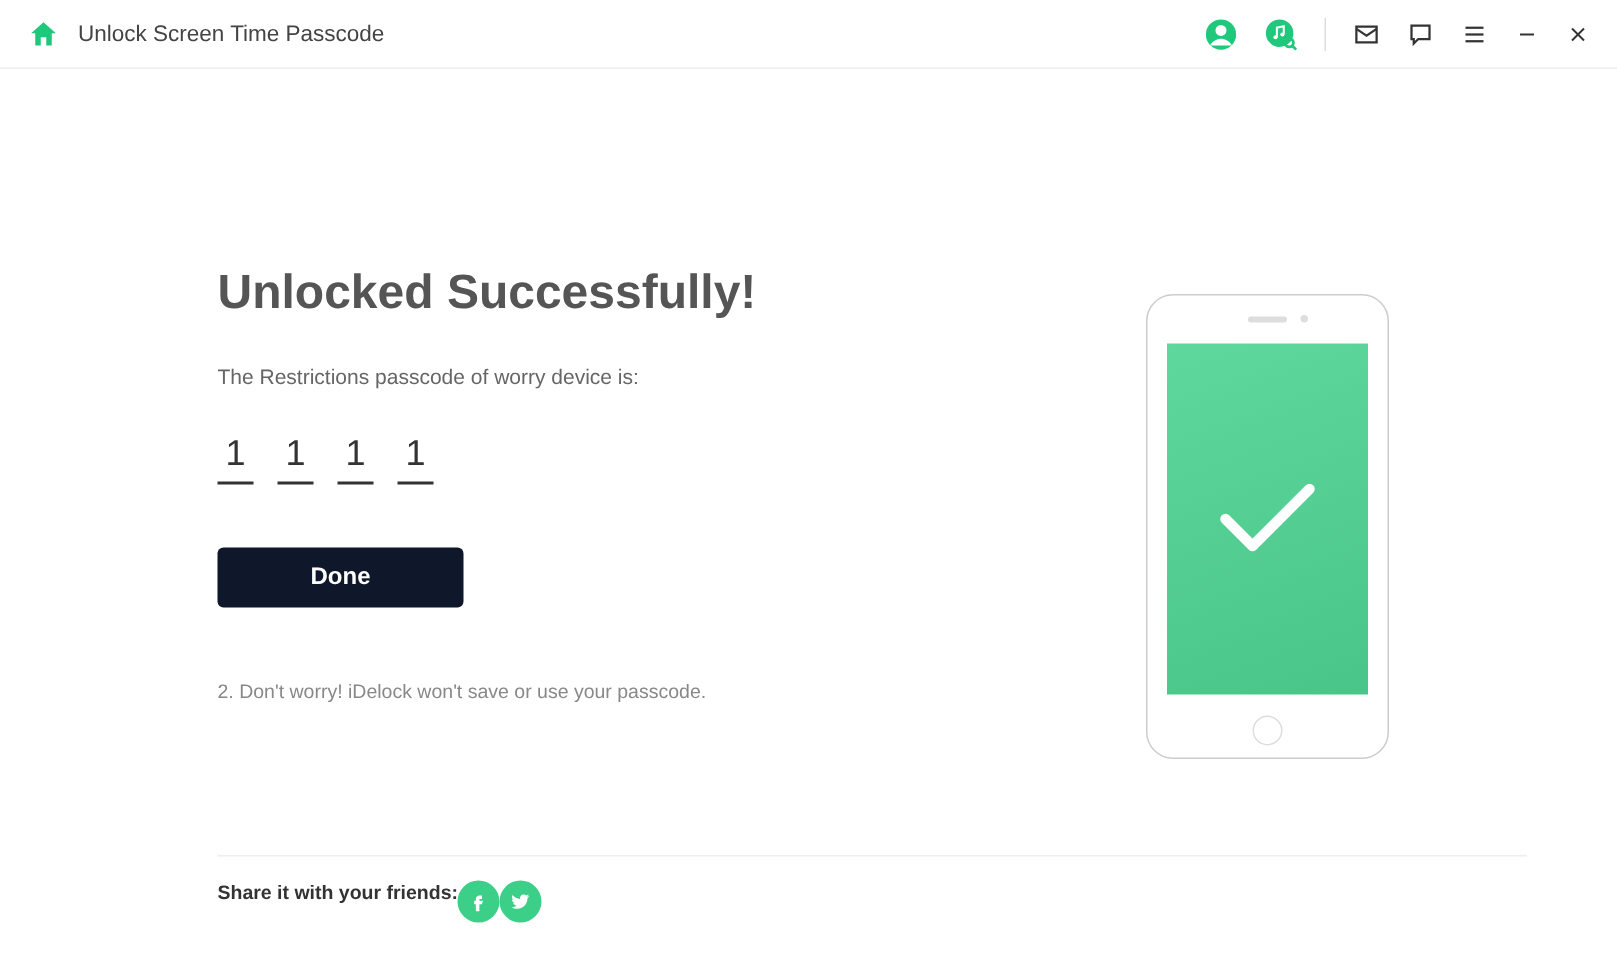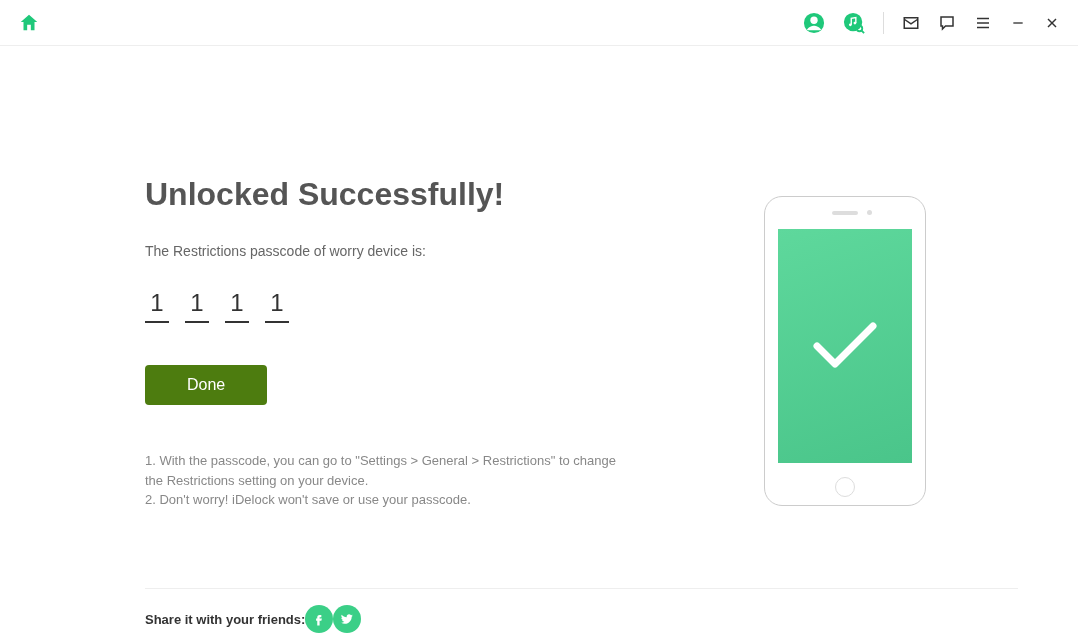--- a/index.html
+++ b/index.html
@@ -72,29 +72,30 @@
   }
   .passcode-digit {
     width: 24px;
     text-align: center;
     font-size: 24px;
     color: #333;
     border-bottom: 2px solid #333;
     padding-bottom: 4px;
   }
   .done-btn {
-    background: #4d7c0f;
+    background: #0f172a;
     color: #fff;
     border: none;
     font-size: 16px;
-    padding: 0 42px;
+    padding: 0 62px;
     height: 40px;
     border-radius: 4px;
     cursor: pointer;
     margin-bottom: 46px;
+    font-weight: bold;
   }
   .note-label {
     color: #ff3b30;
     font-size: 14px;
     margin-bottom: 4px;
   }
   .note-line {
     font-size: 13px;
     color: #888;
     line-height: 1.5;
@@ -144,27 +145,27 @@
   .phone-home {
     position: absolute;
     bottom: 8px;
     width: 20px;
     height: 20px;
     border: 1.5px solid #ddd;
     border-radius: 50%;
   }
   .footer {
     position: absolute;
-    bottom: 4px;
+    bottom: 22px;
     left: 145px;
     right: 60px;
     border-top: 1px solid #eee;
     padding-top: 16px;
     display: flex;
-    align-items: center;
+    align-items: flex-start;
   }
   .share-label {
     font-size: 13px;
     font-weight: 600;
     color: #333;
   }
   .social-btn {
     width: 28px;
     height: 28px;
     border-radius: 50%;
@@ -179,20 +180,21 @@
 </head>
 <body>
 
 <div class="titlebar">
   <div class="titlebar-left">
     <span class="icon-btn">
       <svg width="22" height="22" viewBox="0 0 24 24" fill="#1fc87a">
           <path d="M12 3l9 8h-3v9h-4v-6h-4v6H6v-9H3z"></path>
         </svg>
     </span>
+    <span class="titlebar-title">Unlock Screen Time Passcode</span>
   </div>
   <div class="titlebar-spacer"></div>
   <div class="titlebar-right">
     <span class="icon-btn">
       <svg width="22" height="22" viewBox="0 0 24 24">
           <circle cx="12" cy="12" r="11" fill="#1fc87a"></circle>
           <circle cx="12" cy="9" r="4" fill="#fff"></circle>
           <path d="M4 20c2-4 6-5 8-5s6 1 8 5" fill="#fff"></path>
         </svg>
     </span>
@@ -243,21 +245,20 @@
   <div class="left-col">
     <h1 class="heading">Unlocked Successfully!</h1>
     <p class="subtext">The Restrictions passcode of worry device is:</p>
     <div class="passcode-row">
       <div class="passcode-digit">1</div>
       <div class="passcode-digit">1</div>
       <div class="passcode-digit">1</div>
       <div class="passcode-digit">1</div>
     </div>
     <button class="done-btn">Done</button>
-    <p class="note-line">1. With the passcode, you can go to "Settings &gt; General &gt; Restrictions" to change the Restrictions setting on your device.</p>
     <p class="note-line">2. Don't worry! iDelock won't save or use your passcode.</p>
   </div>
   <div class="right-col">
     <div class="phone">
       <div class="phone-speaker"></div>
       <div class="phone-camera"></div>
       <div class="phone-screen">
         <svg width="80" height="60" viewBox="0 0 80 60">
           <path d="M12 30 L30 48 L68 10" stroke="#fff" stroke-width="7" fill="none" stroke-linecap="round" stroke-linejoin="round"></path>
         </svg>

